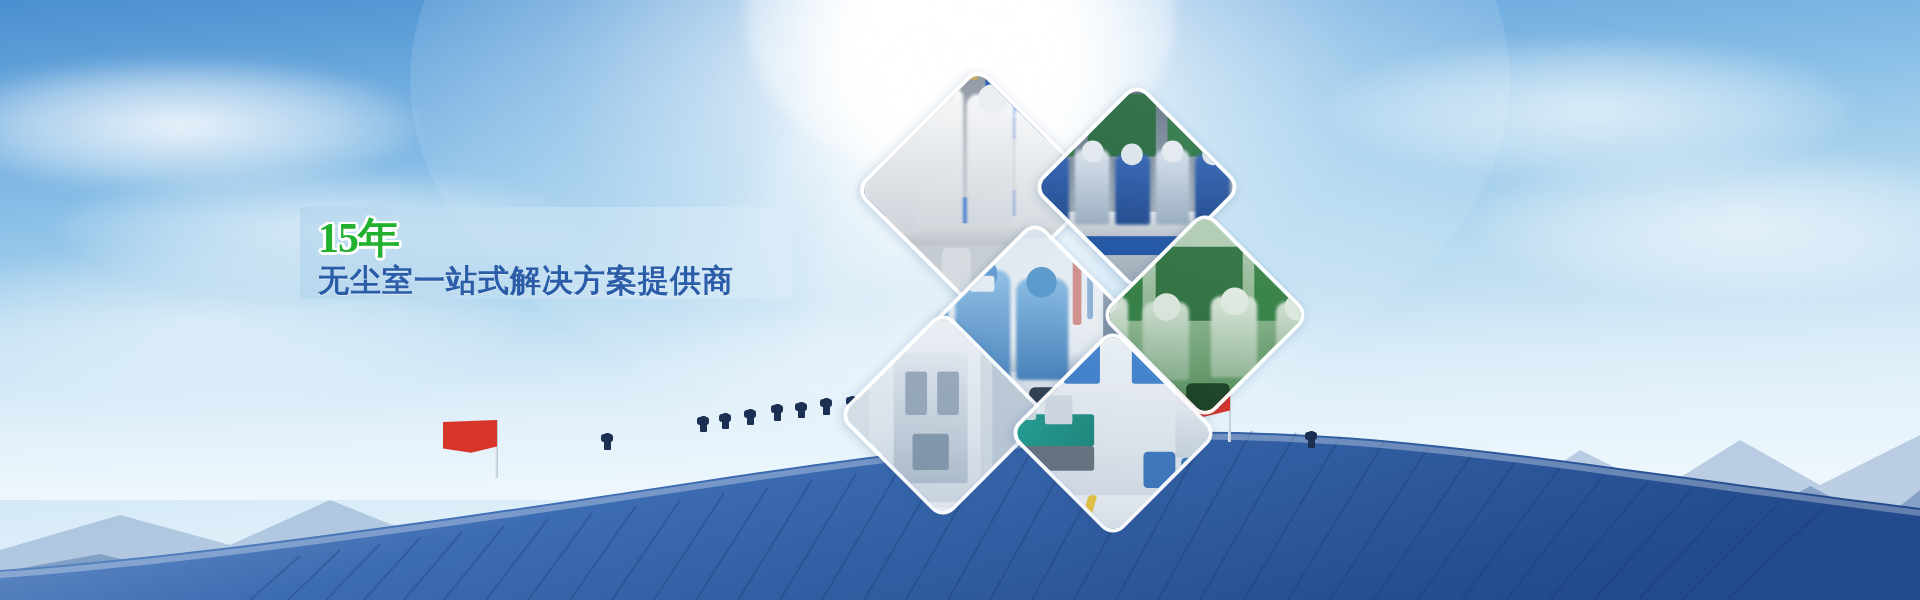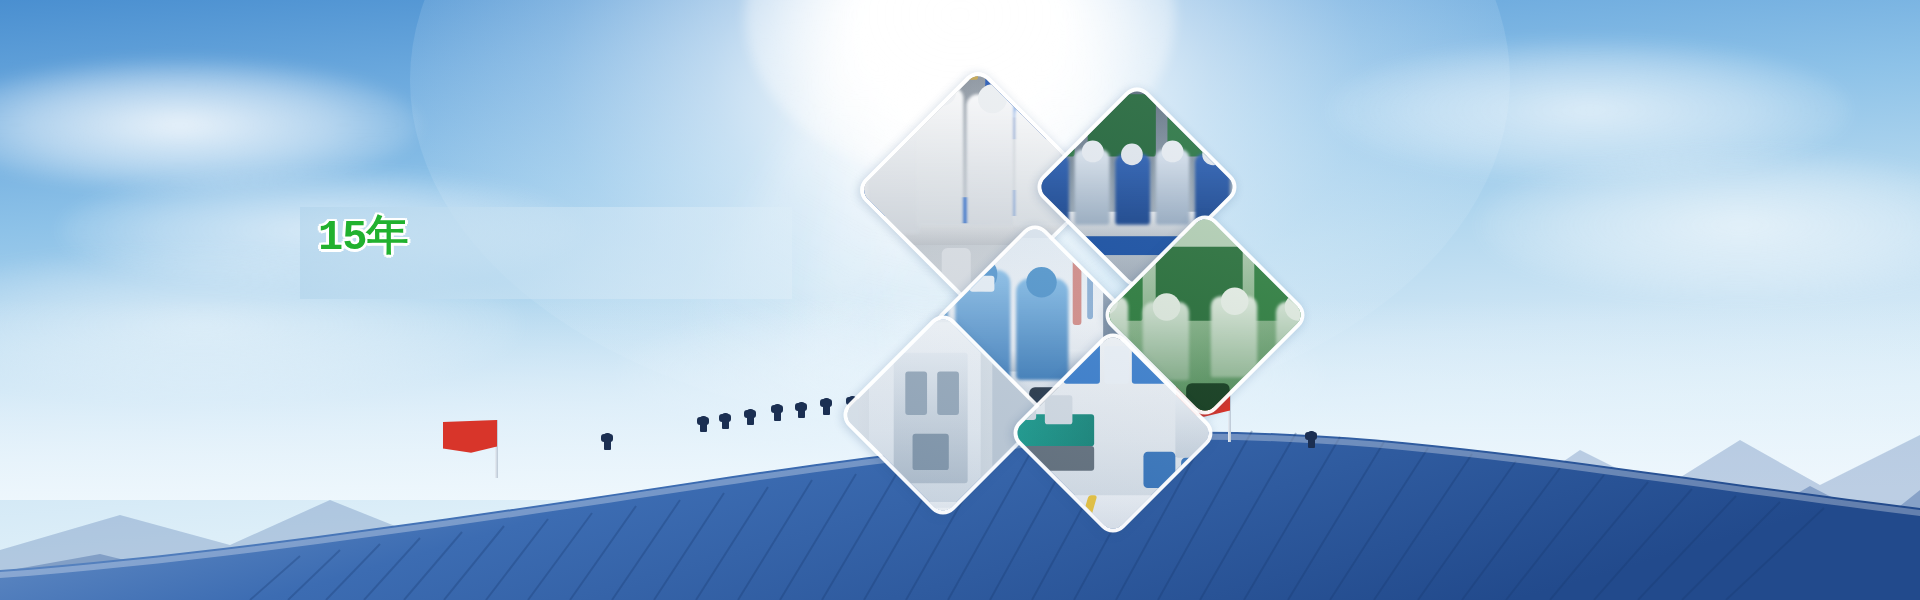--- a/index.html
+++ b/index.html
@@ -66,21 +66,21 @@
   #headline{
     position:absolute;left:300px;top:207px;
     width:492px;height:92px;
     background:linear-gradient(100deg,rgba(176,211,235,0.62) 0%,rgba(199,225,242,0.60) 42%,rgba(214,233,246,0.58) 72%,rgba(222,238,248,0.55) 100%);
     box-sizing:border-box;
     padding:8px 0 0 18px;
   }
   .hl-line{white-space:nowrap;line-height:1;}
   .hl-line1{height:44px;display:flex;align-items:baseline;}
   .hl-years{
-    font-family:Liberation Mono, monospace;
+    font-family:Liberation Serif, serif;
     font-size:42px;font-weight:bold;color:#21b12f;letter-spacing:-1px;
     text-shadow:
       -2px 0 #fff, 2px 0 #fff, 0 -2px #fff, 0 2px #fff,
       -2px -2px #fff, 2px -2px #fff, -2px 2px #fff, 2px 2px #fff,
       -3px 0 #fff, 3px 0 #fff, 0 3px #fff;
     position:relative;top:2px;
   }
   .hl-rest{
     font-size:30px;font-weight:bold;color:#2a5ca8;
     letter-spacing:1px;margin-left:2px;
@@ -259,20 +259,21 @@
     <div class="climber" style="left:1137px;bottom:194px;width:12px;height:8px;border-radius:3px;"></div>
 
     <div class="climber" style="left:1308px;bottom:152px;width:7px;height:17px;border-radius:3px 3px 1px 1px;"></div>
     <div class="climber" style="left:1305px;bottom:160px;width:12px;height:8px;border-radius:3px;"></div>
   </div>
 
   <div id="headline">
     <div class="hl-line hl-line1">
       <span class="hl-years">15年</span>
     </div>
+    <div class="hl-line hl-line2">无尘室一站式解决方案提供商</div>
   </div>
 
   <div id="collage">
 
     <div class="dia" style="left:60px;top:12px;width:176px;height:176px;">
       <div class="inner">
         <div class="ph">
           <div class="bg" style="background:linear-gradient(165deg,#5b6470 0%,#7b848f 18%,#aab3bc 38%,#cfd5da 60%,#e6e9ec 100%);"></div>
           <div class="el" style="left:52%;top:2%;width:48%;height:34%;background:linear-gradient(160deg,#2f66c4,#1b47a0);"></div>
           <div class="el" style="left:56%;top:6%;width:6%;height:24%;background:#4b86e0;"></div>

